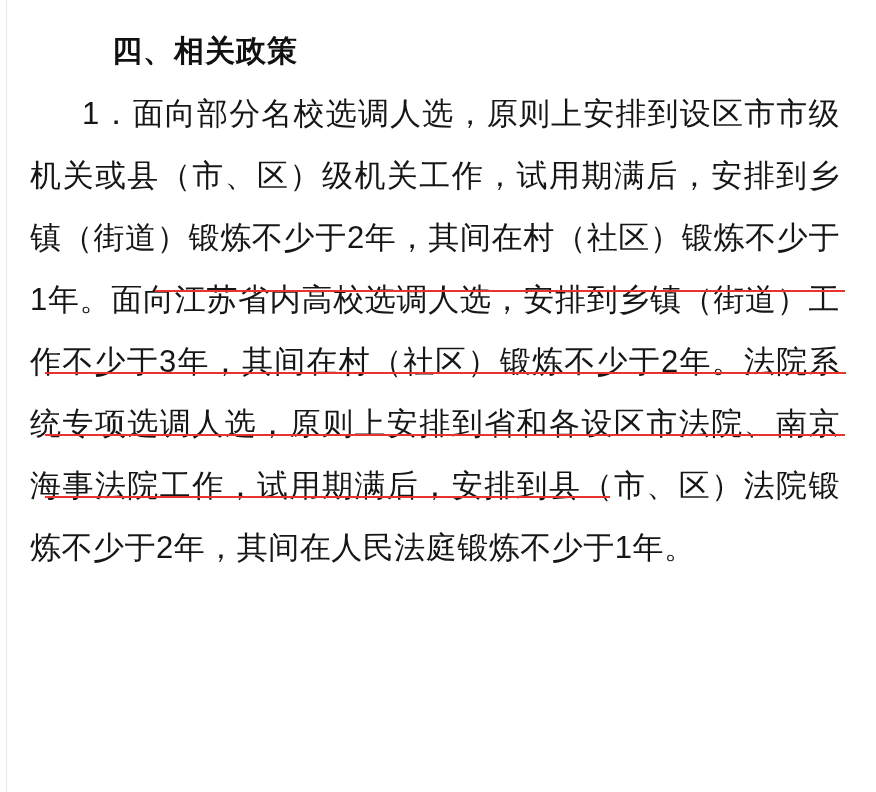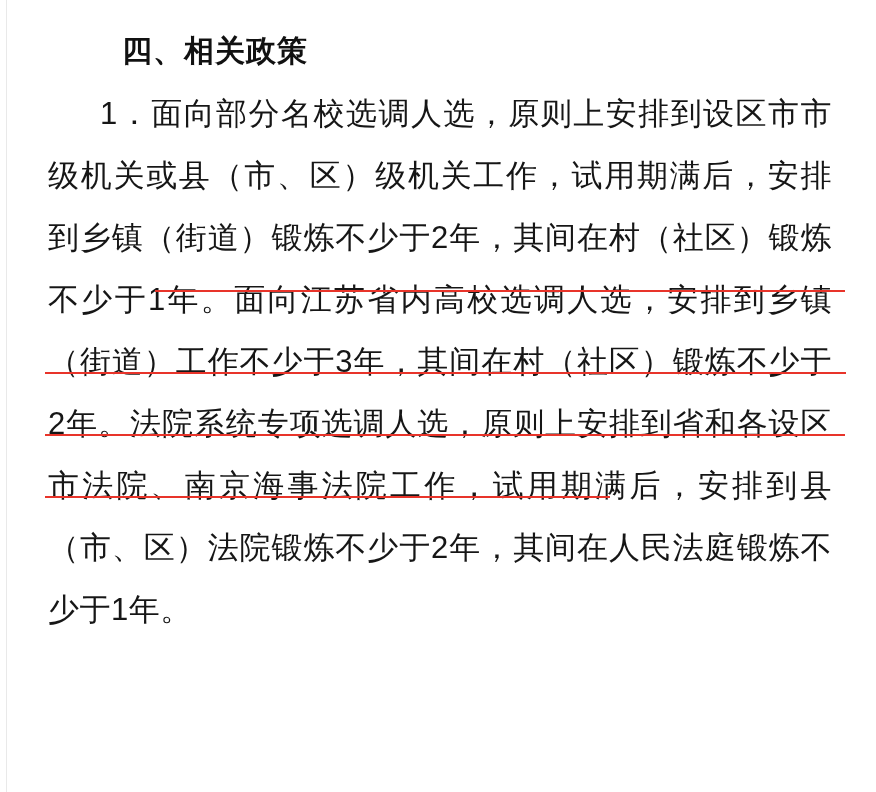--- a/index.html
+++ b/index.html
@@ -14,21 +14,21 @@
     color: #1a1a1a;
     position: relative;
     overflow: hidden;
   }
   .page {
     position: relative;
     width: 876px;
     height: 792px;
     background: #ffffff;
     box-sizing: border-box;
-    padding: 28px 30px 10px 40px;
+    padding: 28px 30px 10px 30px;
   }
   .edge-left {
     position: absolute;
     left: 0;
     top: 0;
     width: 6px;
     height: 792px;
     background: #ffffff;
     border-right: 1px solid #e9e9e9;
   }
@@ -40,21 +40,21 @@
     line-height: 1.5;
     color: #111111;
   }
   .body-text {
     font-size: 31px;
     line-height: 62px;
     letter-spacing: 0.5px;
     color: #161616;
     text-align: justify;
     text-justify: inter-ideograph;
-    margin: 8px;
+    margin: 0;
     padding: 0 6px 0 0;
   }
   .indent {
     display: inline-block;
     width: 52px;
   }
   .u1, .u2, .u3, .u4 {
     position: absolute;
     height: 0;
     border-bottom: 2.5px solid #e8342a;

